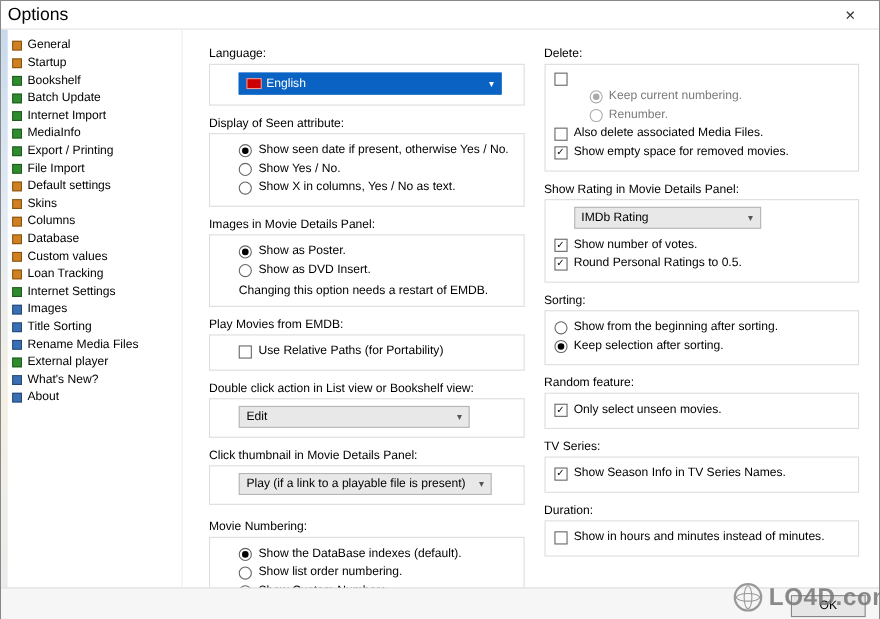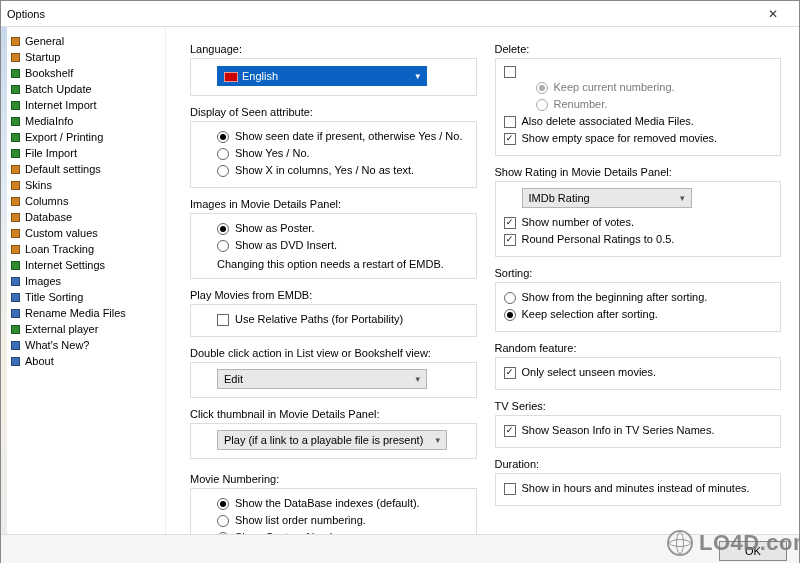--- a/index.html
+++ b/index.html
@@ -1,19 +1,19 @@
 <!DOCTYPE html>
 <html><head>
 <meta charset="utf-8">
 <style>
   * { box-sizing: border-box; }
   html, body { margin:0; padding:0; font-family: "Segoe UI", Tahoma, Arial, sans-serif; font-size:11px; color:#000; background:#a0a0a0; }
   .window { position:relative; width:800px; height:563px; background:#fff; border:1px solid #888; }
   .titlebar { height:26px; display:flex; align-items:center; padding:0 6px; background:#fff; border-bottom:1px solid #ddd; }
-  .titlebar .title { flex:1; font-size:11px; }
+  .titlebar .title { flex:1; font-size:16px; }
   .titlebar .close { width:40px; height:22px; display:flex; align-items:center; justify-content:center; color:#333; font-size:12px; }
   .body { display:flex; height:calc(100% - 26px - 28px); background:#fff; }
   .sidebar { width:165px; padding:6px 4px 6px 8px; border-right:1px solid #eee; overflow:hidden; }
   .side-item { display:flex; align-items:center; gap:5px; padding:1px 2px; line-height:14px; white-space:nowrap; }
   .side-icon { width:9px; height:9px; border:1px solid rgba(0,0,0,.35); display:inline-block; }
   .content { flex:1; display:flex; gap:18px; padding:12px 18px 8px 24px; overflow:hidden; }
   .col { flex:1; }
   .group-label { margin:4px 0 3px 0; }
   .group-box { border:1px solid #ddd; padding:6px 8px 8px 8px; margin-bottom:10px; }
   .row { display:flex; align-items:center; gap:6px; padding:1px 0; line-height:15px; }
@@ -26,21 +26,21 @@
   .radio { border-radius:50%; }
   .radio .dot { width:6px; height:6px; border-radius:50%; background:#000; }
   .checkbox .tick { font-size:9px; line-height:1; color:#000; }
   .radio.disabled, .checkbox.disabled { border-color:#aaa; }
   .radio.disabled .dot { background:#aaa; }
   .disabled-text { color:#7a7a7a; }
   .select {
     width:210px; height:20px; background:#e8e8e8; border:1px solid #b5b5b5; display:flex; align-items:center; padding:0 6px; justify-content:space-between; font-size:11px;
   }
   .select.narrow { width:170px; }
-  .select.lang { width:210px; background:#0a63c2; color:#fff; border-color:#0a63c2; }
+  .select.lang { width:239px; background:#0a63c2; color:#fff; border-color:#0a63c2; }
   .select .chev { font-size:9px; color:#555; }
   .select.lang .chev { color:#fff; }
   .lang-flag { width:14px; height:10px; background:#cc0000; display:inline-block; vertical-align:middle; margin-right:4px; border:1px solid rgba(255,255,255,.6); }
   .footer { height:32px; display:flex; align-items:center; justify-content:flex-end; padding:0 12px; border-top:1px solid #ddd; background:#f6f6f6; }
   .ok-btn { min-width:68px; height:20px; border:1px solid #888; background:#e6e6e6; font-size:11px; display:flex; align-items:center; justify-content:center; padding:0 14px; }
   .watermark {
     position:absolute; right:-14px; bottom:6px; color:#777; font-weight:600; font-size:22px; letter-spacing:.5px; display:flex; align-items:center; gap:6px; opacity:.85; font-family: Arial, sans-serif; pointer-events:none;
   }
   .watermark .globe { width:26px; height:26px; border-radius:50%; border:2px solid #888; position:relative; }
   .watermark .globe::before, .watermark .globe::after {

